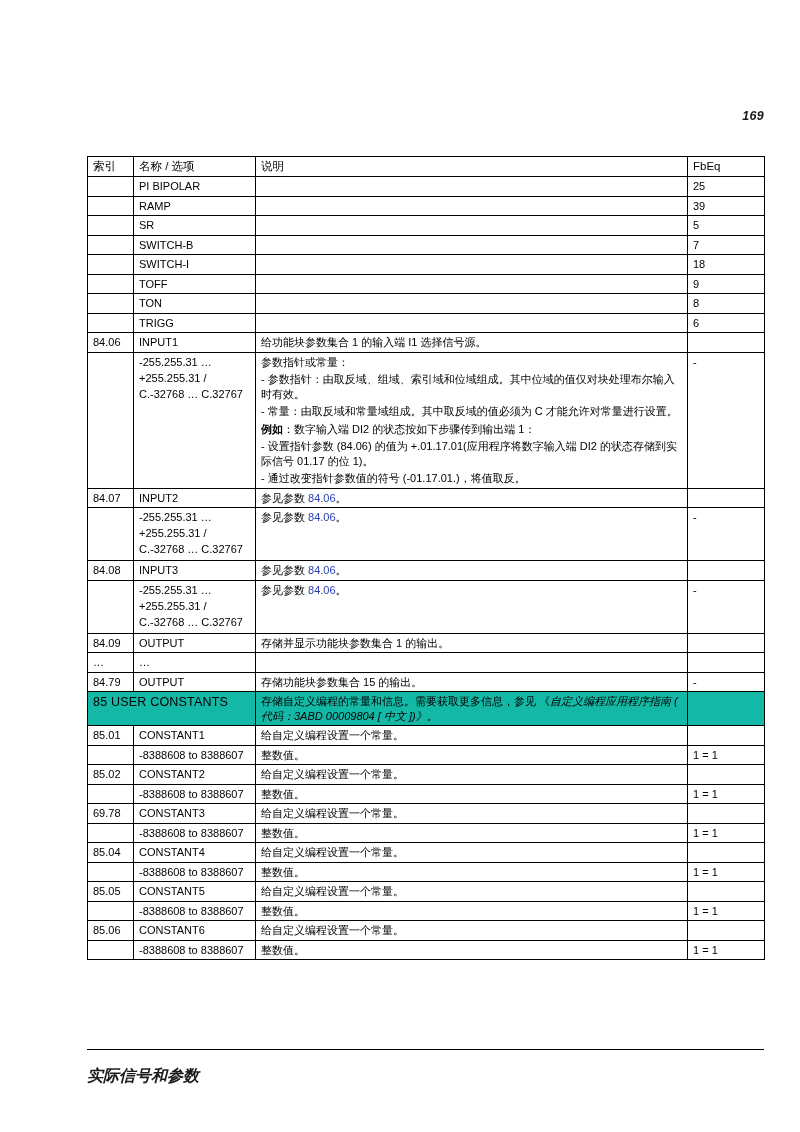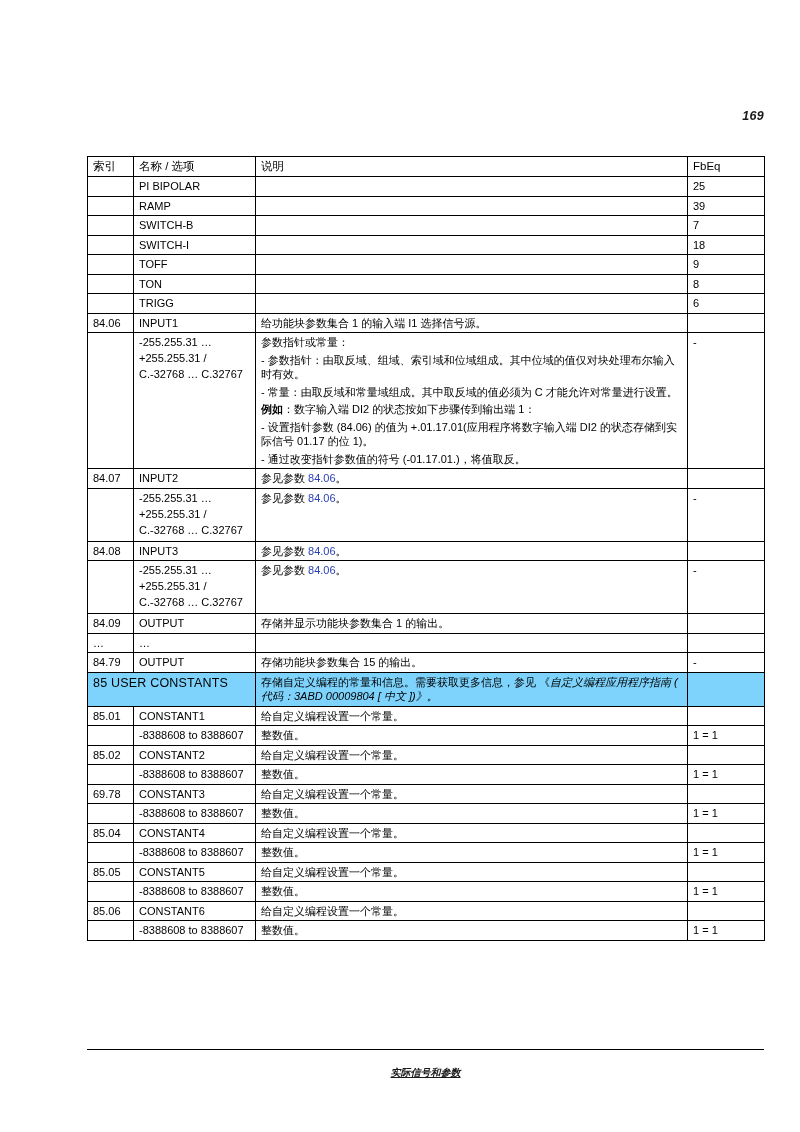--- a/index.html
+++ b/index.html
@@ -72,21 +72,21 @@
     padding-bottom: 4px;
   }
 
   tbody td { height: 14px; }
 
   .r-opt td { height: 14px; }
 
   .indent-name { padding-left: 16px; }
 
   .section-row td {
-    background: #7dd3fc;
+    background: #14b8a6;
   }
   .section-title {
     font-weight: bold;
     font-size: 12.5px;
     letter-spacing: .2px;
     padding-top: 4px;
     padding-bottom: 4px;
   }
   .section-desc {
     padding-top: 4px;
@@ -113,26 +113,25 @@
     top: 1021px;
     width: 677px;
     height: 0;
     border-top: 1.4px solid #000000;
   }
   .footer-text {
     position: absolute;
     left: 87px;
     top: 1038px;
     width: 677px;
-    text-align: center;
+    text-align: left;
     font-style: italic;
     font-weight: bold;
-    font-size: 10px;
+    font-size: 16px;
     color: #1a1a1a;
-    text-decoration: underline;
   }
 </style>
 </head>
 <body>
 
 <div class="page">
 
   <div class="page-header">
     <span class="page-number">169</span>
   </div>
@@ -160,20 +159,26 @@
         <td></td>
         <td class="indent-name">PI BIPOLAR</td>
         <td></td>
         <td>25</td>
       </tr>
       <tr class="r-opt">
         <td></td>
         <td class="indent-name">RAMP</td>
         <td></td>
         <td>39</td>
+      </tr>
+      <tr class="r-opt">
+        <td></td>
+        <td class="indent-name">SR</td>
+        <td></td>
+        <td>5</td>
       </tr>
       <tr class="r-opt">
         <td></td>
         <td class="indent-name">SWITCH-B</td>
         <td></td>
         <td>7</td>
       </tr>
       <tr class="r-opt">
         <td></td>
         <td class="indent-name">SWITCH-I</td>

